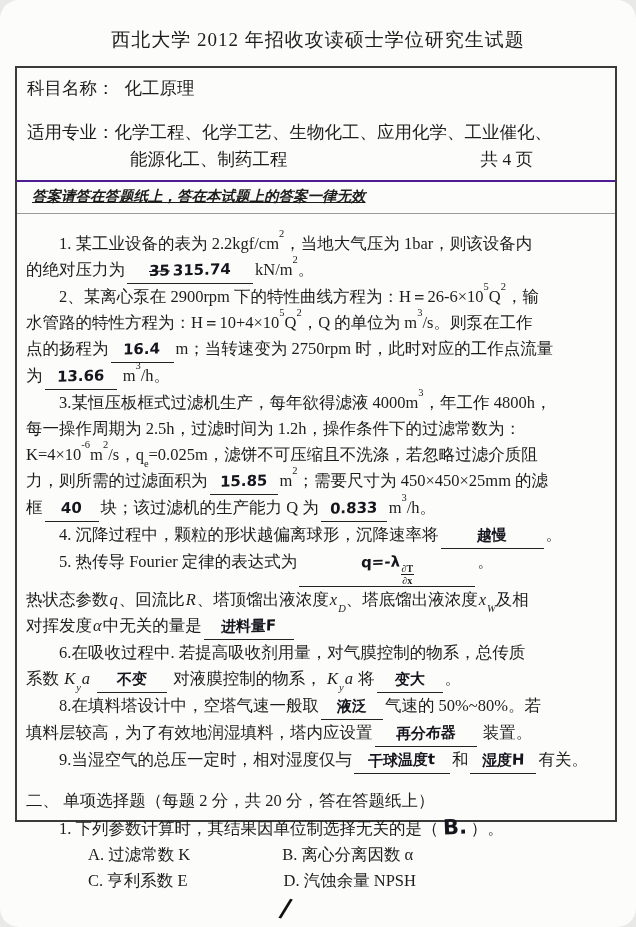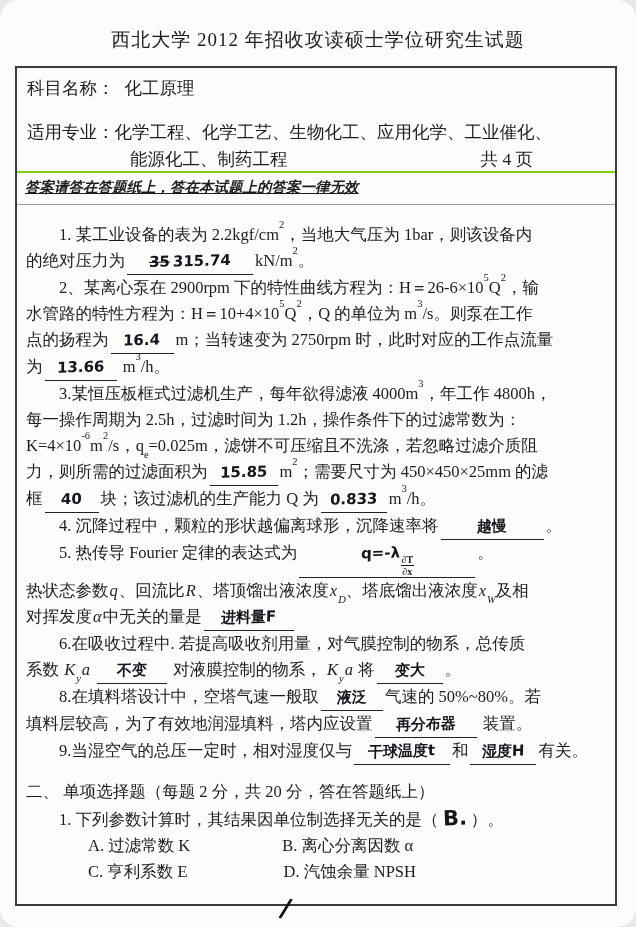--- a/index.html
+++ b/index.html
@@ -1,29 +1,29 @@
 <!DOCTYPE html>
 <html><head>
 <meta charset="utf-8">
 <style>
   html,body{margin:0;padding:0;background:#e9e9e7;}
   .page{width:636px;height:927px;margin:0 auto;position:relative;background:#fcfcfa;
         font-family:"Liberation Serif","DejaVu Serif",serif;color:#1d1d1d;overflow:hidden;border-radius:19px;}
   .title{position:absolute;top:27px;left:0;width:100%;text-align:center;
          font-size:19px;letter-spacing:1px;white-space:nowrap;}
-  .box{position:absolute;left:15px;top:66px;width:602px;height:840px;
+  .box{position:absolute;left:15px;top:66px;width:602px;height:756px;
        border:2px solid #3b3b3b;box-sizing:border-box;background:transparent;}
   .hrow1{display:flex;justify-content:space-between;padding:8px 26px 0 10px;font-size:17.5px;}
   .hgroup span{display:inline;}
   .hval{margin-left:10px;}
   .hrow2{padding:20px 6px 0 10px;font-size:17.5px;white-space:nowrap;}
   .hrow2b{display:flex;padding:3px 10px 0 113px;font-size:17.5px;gap:40px;}
   .pages{margin-left:auto;margin-right:72px;white-space:nowrap;}
-  .notice{border-top:2px solid #84cc16;border-bottom:1px solid #9c9c99;
-          padding:5px 10px 7px 8px;font-weight:bold;font-style:italic;font-size:14.5px;
+  .notice{margin-top:9px;border-top:2px solid #4c1d95;border-bottom:1px solid #9c9c99;
+          padding:5px 10px 7px 15px;font-weight:bold;font-style:italic;font-size:14.5px;
           font-family:"Liberation Sans","DejaVu Sans",sans-serif;}
   .notice span{text-decoration:underline;}
   .content{padding:17px 6px 0 9px;font-size:16.5px;line-height:26px;}
   .line{white-space:nowrap;}
   .ind{padding-left:33px;}
   .spacer{height:14px;}
   sup{font-size:10.5px;position:relative;top:-6px;line-height:0;}
   sub{font-size:10.5px;position:relative;top:3px;line-height:0;}
   i.var{font-family:"Liberation Serif",serif;padding:0 1px;}
   sub.var{font-style:italic;}

